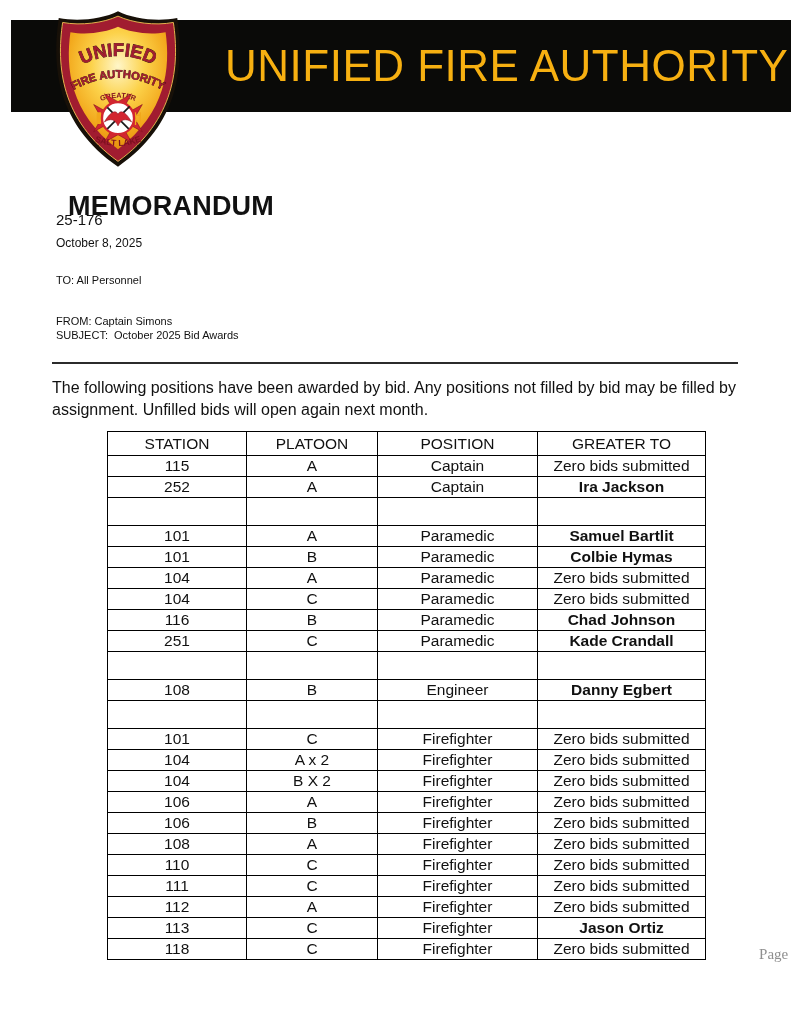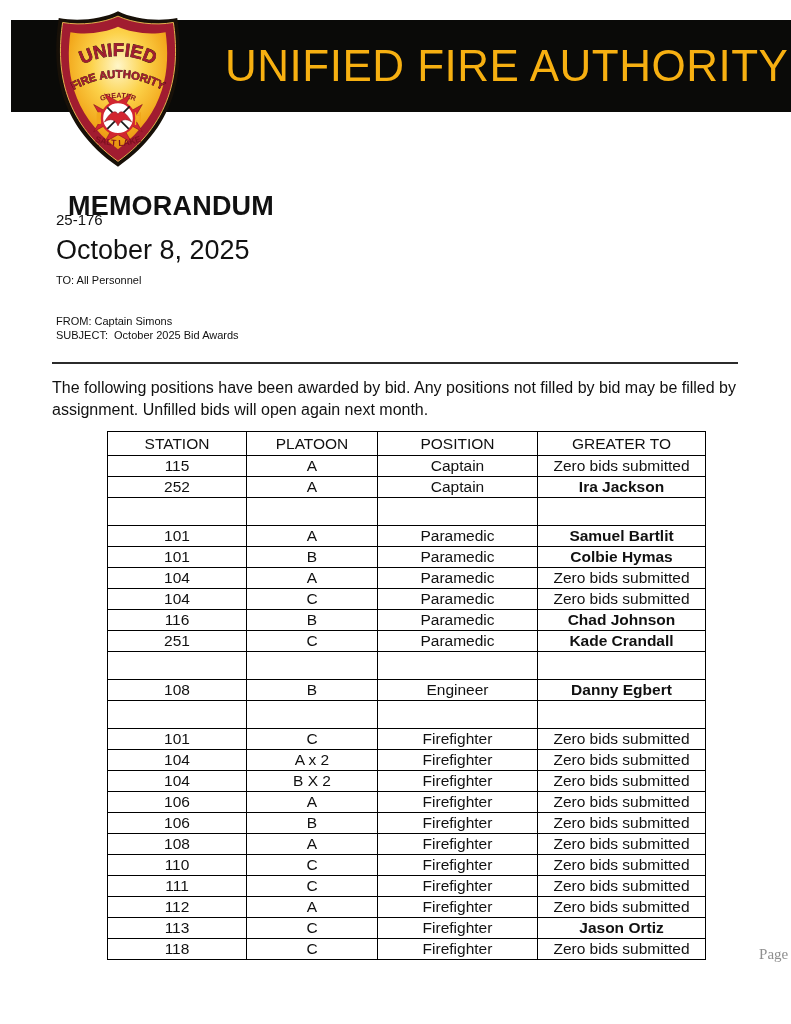--- a/index.html
+++ b/index.html
@@ -29,21 +29,21 @@
     position:absolute;left:50px;top:7px;width:136px;height:164px;
     z-index:3;
   }
   
   .memo-heading{
     position:absolute;left:56px;top:181px;
     font-size:27px;font-weight:bold;line-height:1;letter-spacing:0.2px;
     margin:12px;
   }
   .memo-number{position:absolute;left:56px;top:212px;font-size:15px;line-height:1;}
-  .memo-date{position:absolute;left:56px;top:237px;font-size:27px;line-height:1;}
+  .memo-date{position:absolute;left:56px;top:237px;font-size:12px;line-height:1;}
   .addr{position:absolute;left:56px;font-size:11px;line-height:1;white-space:pre;}
   .addr.to{top:275px;}
   .addr.from{top:316px;}
   .addr.subject{top:330px;}
   .rule{
     position:absolute;left:52px;top:362px;width:686px;height:0;
     border-top:2px solid #2b2b2b;
   }
   .intro{
     position:absolute;left:52px;top:377px;width:700px;

